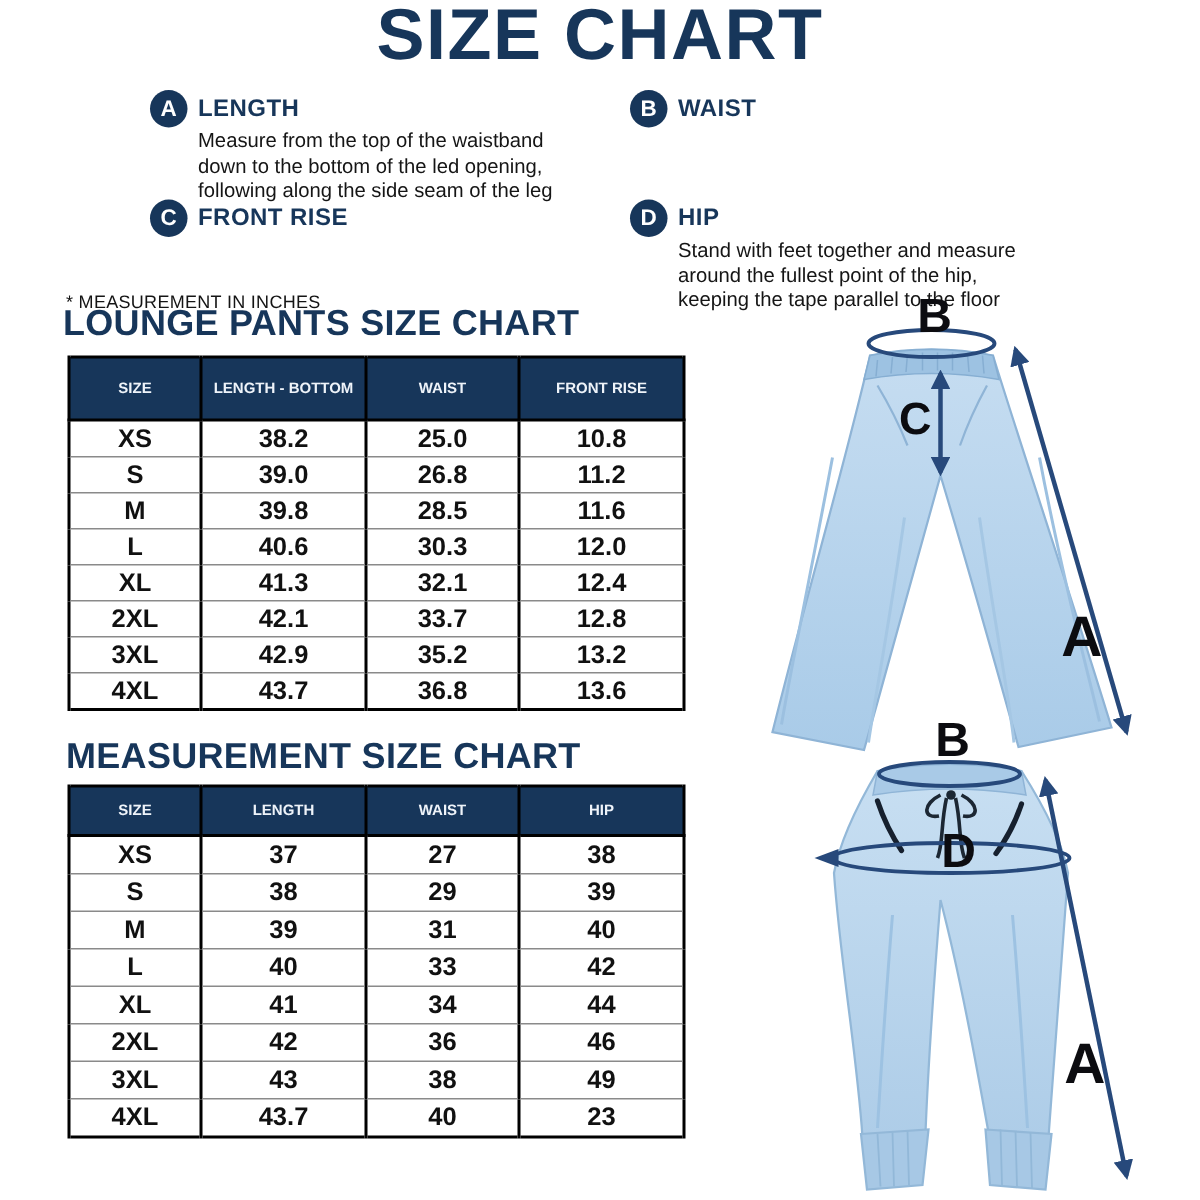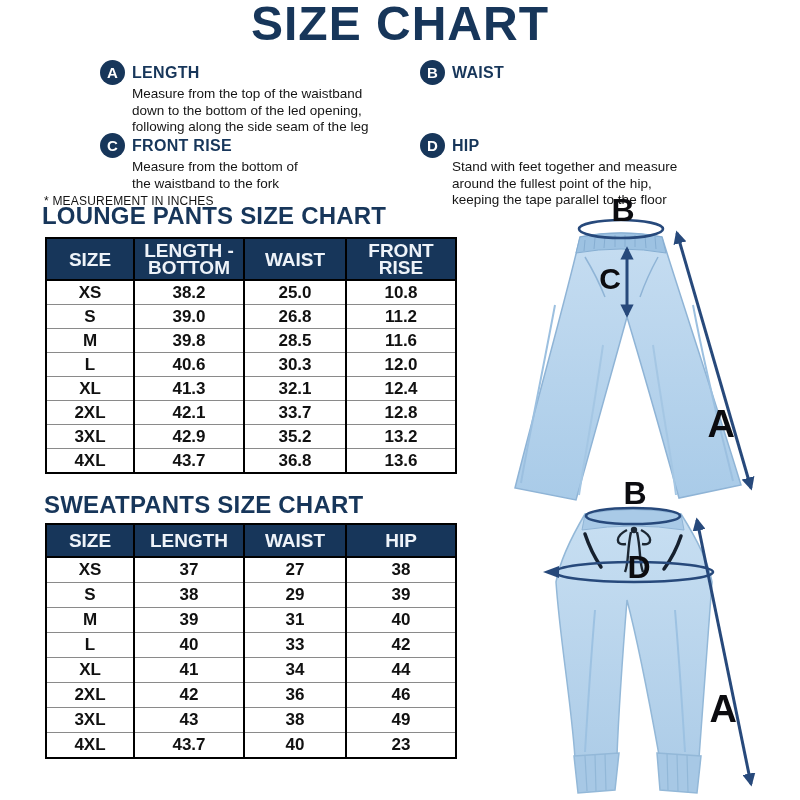--- a/index.html
+++ b/index.html
@@ -41,21 +41,21 @@
   #sweat-title{left:44px;top:491px;}
 
   table{
     position:absolute;border-collapse:collapse;width:410px;table-layout:fixed;
     background:#fff;border:2px solid #000;
   }
   #lounge-table{left:45px;top:237px;}
   #sweat-table{left:45px;top:523px;}
   col.c1{width:88px;} col.c2{width:110px;} col.c3{width:102px;} col.c4{width:110px;}
   th{
-    background:#17365a;color:#eef3f9;font-size:19px;font-weight:bold;
+    background:#17365a;color:#eef3f9;font-size:10px;font-weight:bold;
     border-left:2px solid #000;border-right:2px solid #000;border-bottom:2px solid #000;
     padding:2px 2px;line-height:17px;
   }
   #lounge-table th{height:36px;}
   #sweat-table th{height:27px;}
   td{
     text-align:center;font-size:17px;font-weight:bold;color:#111;
     border-left:2px solid #000;border-right:2px solid #000;
     border-top:1px solid #8a8a8a;border-bottom:1px solid #8a8a8a;
     padding:0;
@@ -91,22 +91,20 @@
       <span class="badge">B</span>
       <span class="def-name">WAIST</span>
     </div>
   </section>
 
   <section class="def" id="def-c">
     <div class="def-head">
       <span class="badge">C</span>
       <span class="def-name">FRONT RISE</span>
     </div>
-    <p class="def-desc">Measure from the bottom of
-the waistband to the fork</p>
   </section>
 
   <section class="def" id="def-d">
     <div class="def-head">
       <span class="badge">D</span>
       <span class="def-name">HIP</span>
     </div>
     <p class="def-desc">Stand with feet together and measure
 around the fullest point of the hip,
 keeping the tape parallel to the floor</p>
@@ -175,21 +173,21 @@
         </tr>
         <tr>
           <td>4XL</td>
           <td>43.7</td>
           <td>36.8</td>
           <td>13.6</td>
         </tr>
       </tbody>
   </table>
 
-  <h2 class="tbl-title" id="sweat-title">SWEATPANTS SIZE CHART</h2>
+  <h2 class="tbl-title" id="sweat-title">MEASUREMENT SIZE CHART</h2>
   <table id="sweat-table">
     <colgroup>
         <col class="c1">
         <col class="c2">
         <col class="c3">
         <col class="c4">
       </colgroup>
     <thead>
         <tr>
           <th>SIZE</th>

